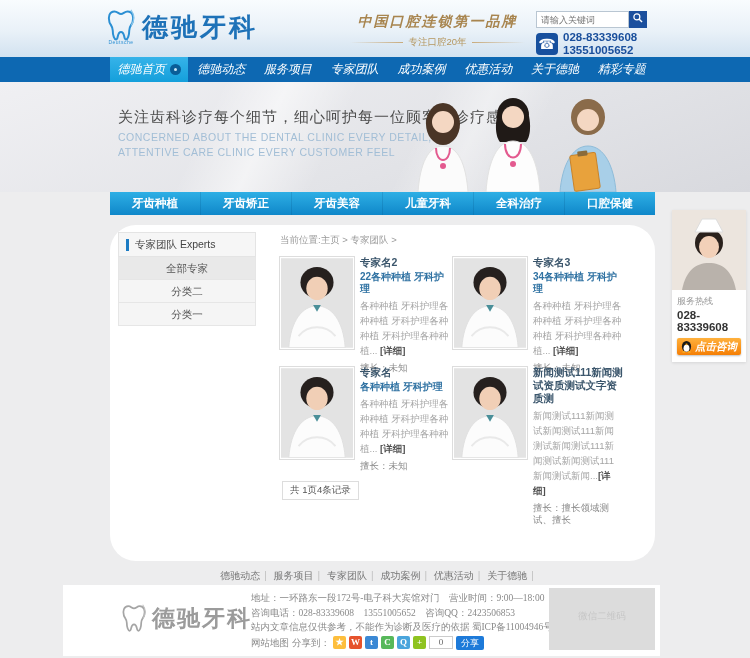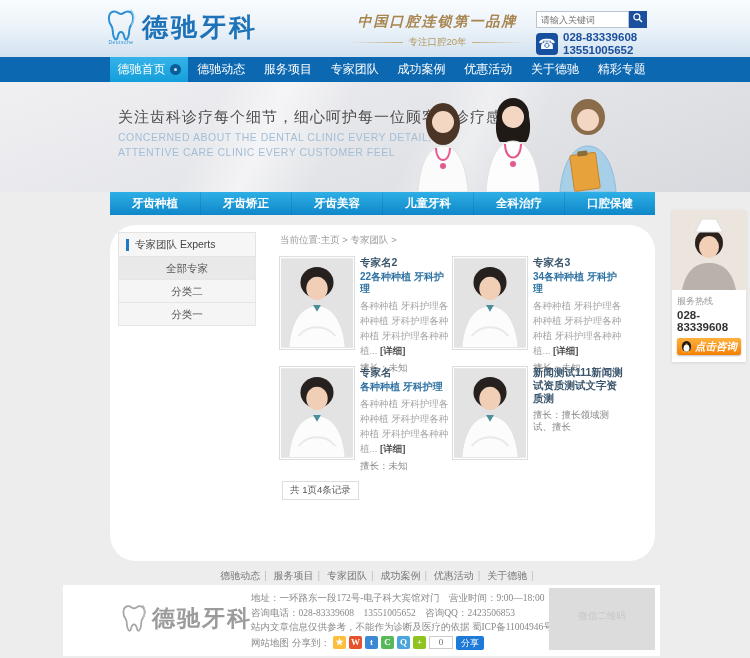--- a/index.html
+++ b/index.html
@@ -26,21 +26,21 @@
   .search-input{width:93px;height:17px;border:1px solid #b9c6d2;font-size:9px;
     padding:0 4px;color:#666;outline:none;}
   .search-btn{width:18px;height:17px;background:#1b4f9d;border:none;display:flex;
     align-items:center;justify-content:center;cursor:pointer;padding:0;}
   .phones{position:absolute;left:536px;top:31px;display:flex;align-items:center;gap:5px;}
   .phone-ic{width:22px;height:22px;background:#17509e;border-radius:4px;color:#fff;
     font-size:14px;text-align:center;line-height:22px;}
   .phone-nums{font-size:11.5px;font-weight:bold;color:#1a4f9c;line-height:12.5px;}
 
   
-  .mainnav{position:absolute;top:57px;left:0;width:750px;height:25px;background:#0d68b2;}
+  .mainnav{position:absolute;top:57px;left:0;width:750px;height:25px;background:#0d68b2;font-style:italic;}
   .mainnav-inner{position:absolute;left:110px;top:0;width:545px;height:25px;display:flex;}
   .nav-item{flex:1;text-align:center;line-height:25px;font-size:12px;color:#fff;
     text-decoration:none;cursor:pointer;white-space:nowrap;}
   .nav-item.active{flex:none;width:78px;background:linear-gradient(180deg,#36b3e9,#149fdb);
     display:flex;align-items:center;justify-content:center;gap:4px;}
   .nav-badge{width:11px;height:11px;border-radius:50%;background:#0a5d98;display:inline-block;
     position:relative;}
   .nav-badge::after{content:"";position:absolute;left:4px;top:4px;width:3px;height:3px;
     border-radius:50%;background:#cde9f7;}
 
@@ -308,20 +308,21 @@
           <ellipse cx="37" cy="25" rx="17" ry="16" fill="#26201e"></ellipse>
           <ellipse cx="37" cy="31" rx="11" ry="12" fill="#f1cfb6"></ellipse>
           <path d="M8 92 C10 64 22 49 37 49 C52 49 64 64 66 92 Z" fill="#fcfcfc" stroke="#e0e0e0"></path>
           <path d="M33 48 L37 55 L41 48 Z" fill="#4a8f99"></path>
           <path d="M18 80 C28 68 46 68 56 80" stroke="#e9e9e9" fill="none" stroke-width="2"></path>
         </svg>
       </div>
       <div class="cinfo">
         <div class="cname">新闻测试111新闻测试资质测试文字资质测</div>
         <div class="ctitle"></div>
+        <div class="cdesc"><span>新闻测试111新闻测试新闻测试111新闻测试新闻测试111新闻测试新闻测试111新闻测试新闻...</span><span class="cdetail">[详细]</span></div>
         <div class="cskill">擅长：擅长领域测试、擅长</div>
       </div>
     </div>
 
     <div class="pagination">共 1页4条记录</div>
   </div>
 
   <div class="widget">
     <div style="font-size:0;">
       <svg width="74" height="80" viewBox="0 0 74 80">

